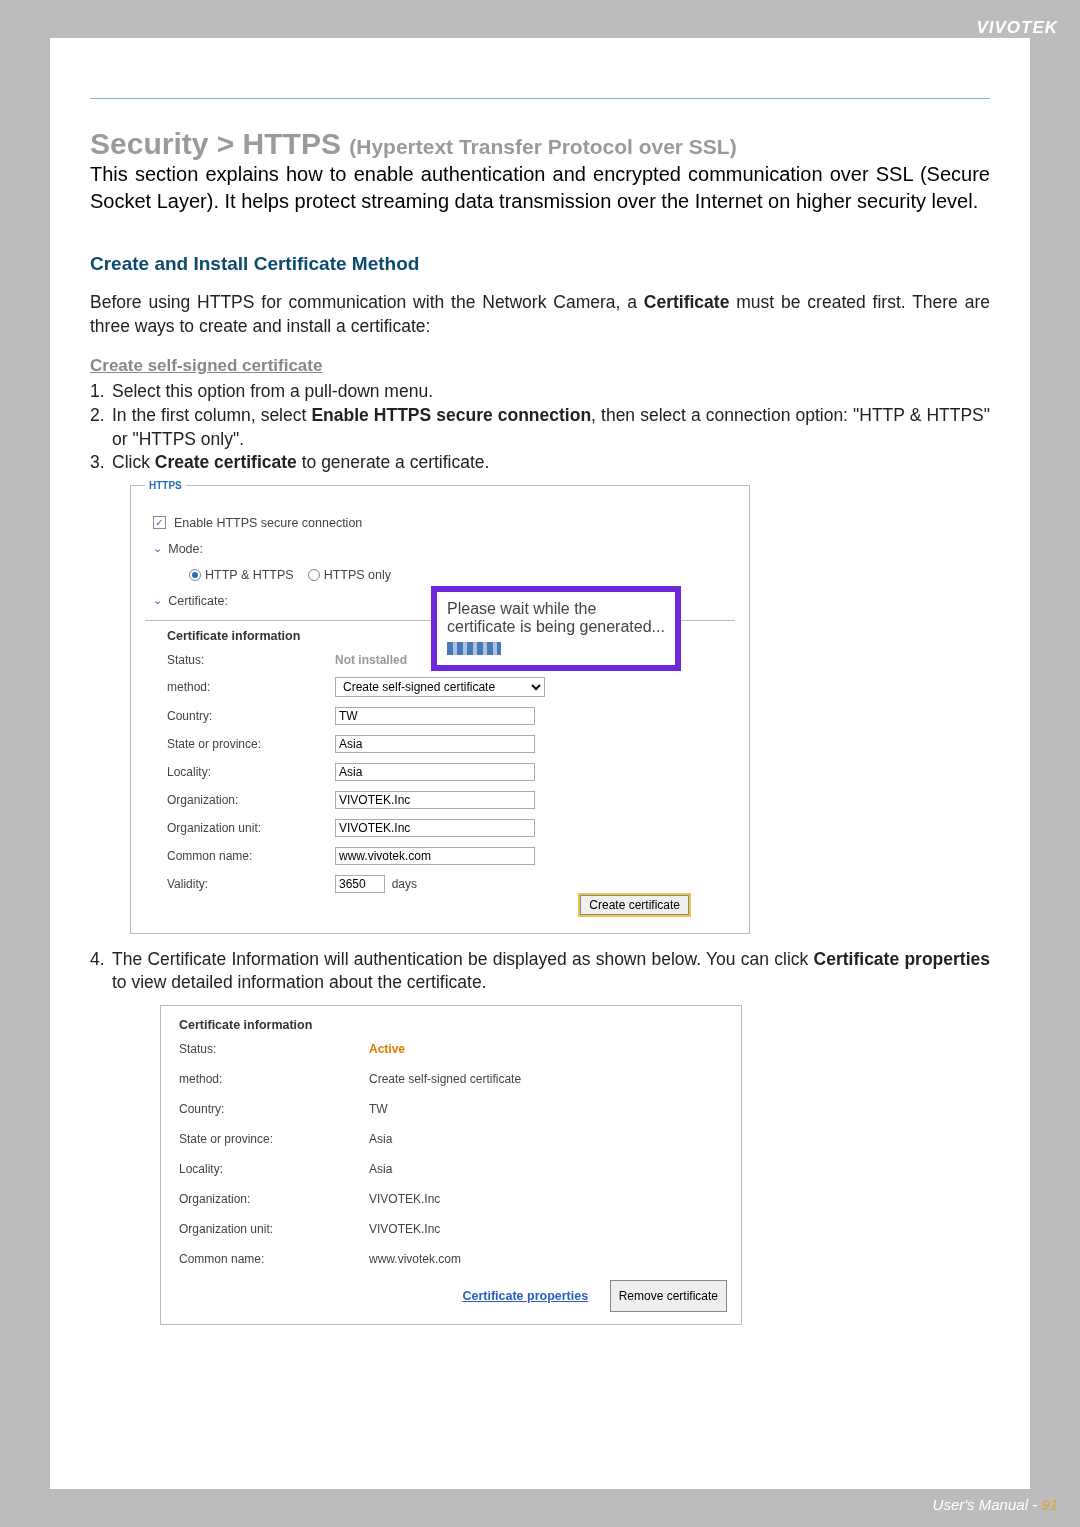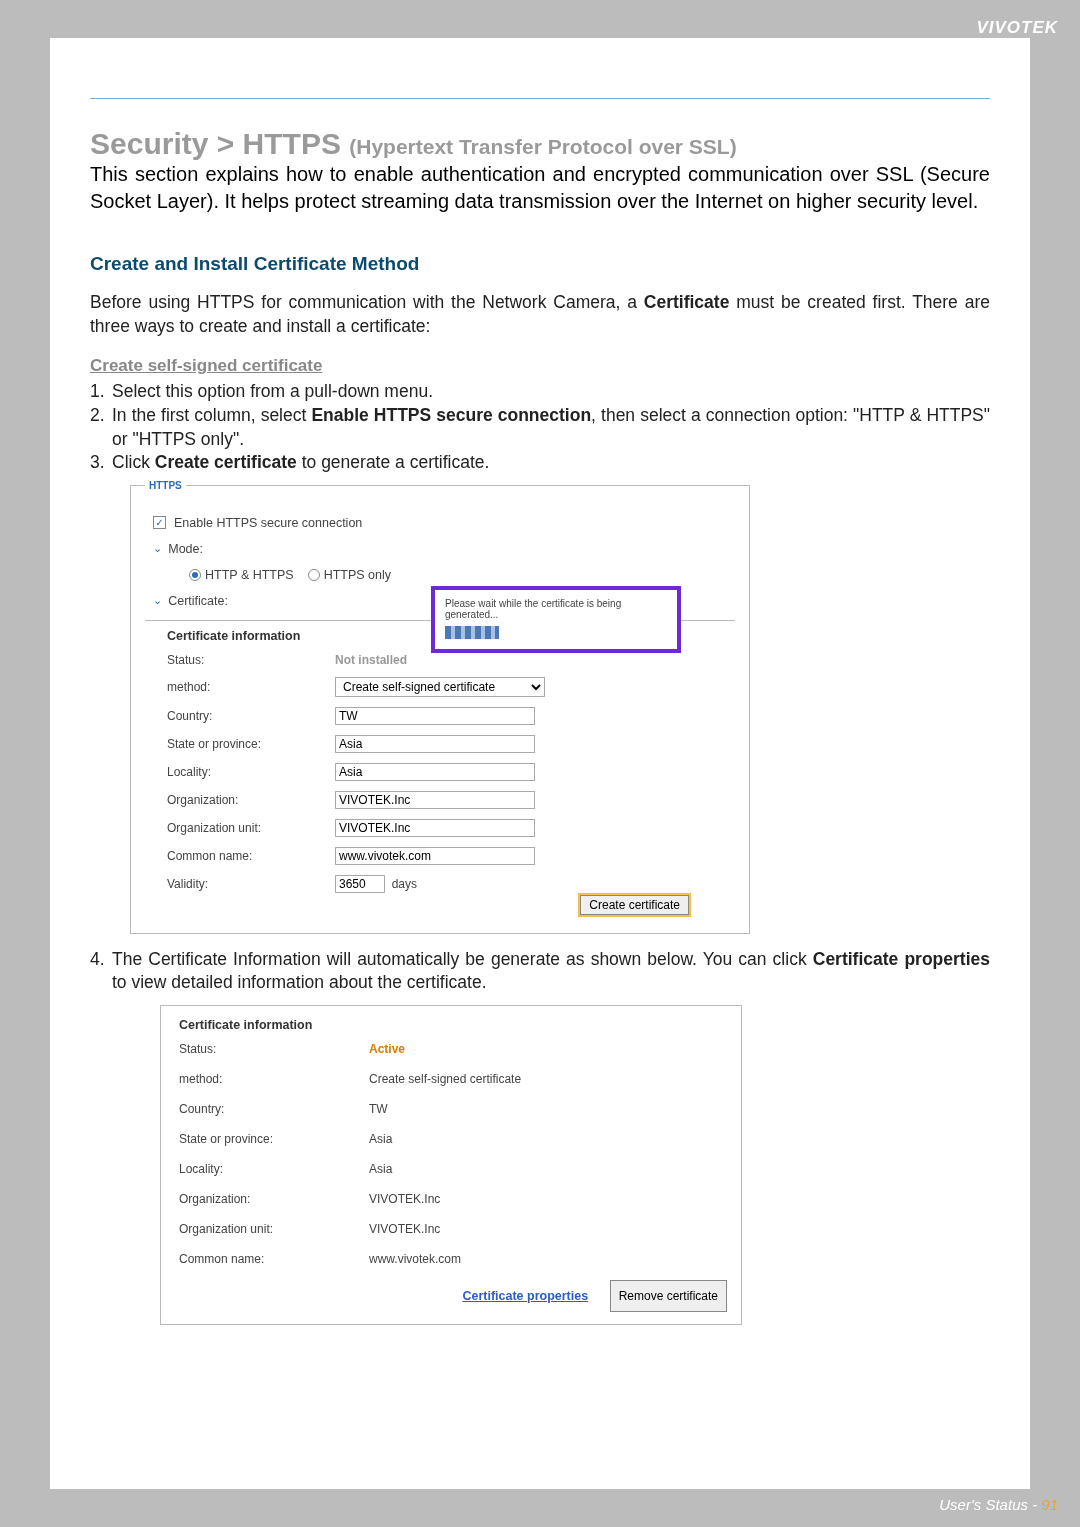--- a/index.html
+++ b/index.html
@@ -136,23 +136,23 @@
   .tbl .grey { color:#999; font-weight:bold; }
   .create-btn-wrap { text-align:right; padding-right: 46px; margin-top:2px; }
   .create-btn {
     font-size:12px; padding:2px 8px; border:1px solid #888; background:#efefef;
     box-shadow: 0 0 0 2px #f5c04a;
   }
   .popup {
     position:absolute;
     left: 300px; top: 100px;
     width: 250px;
-    border:4px solid #6d28d9;
+    border:6px solid #6d28d9;
     background:#fff;
-    font-size:10px;
+    font-size:16px;
     padding: 8px 10px 10px 10px;
   }
   .popup .bar {
     width: 54px; height: 13px;
     background: repeating-linear-gradient(90deg,#4a78b8 0 6px,#a8c1e0 6px 10px);
     margin-top:6px;
   }
 
   
   .shot2 {
@@ -285,21 +285,21 @@
 
     <div class="popup">
       <div>Please wait while the certificate is being generated...</div>
       <div class="bar"></div>
     </div>
   </div>
 
   <div class="steps">
     <div class="row">
         <div class="num">4.</div>
-        <div class="txt"><span>The Certificate Information will automatically be generate as shown below. You can click </span><b>Certificate properties</b><span> to view detailed information about the certificate.</span></div>
+        <div class="txt"><span>The Certificate Information will authentication be displayed as shown below. You can click </span><b>Certificate properties</b><span> to view detailed information about the certificate.</span></div>
       </div>
   </div>
 
   <div class="shot2">
     <div class="hdr">Certificate information</div>
     <div class="tbl2">
       <div>Status:</div>
       <div class="active">Active</div>
 
       <div>method:</div>
@@ -325,14 +325,14 @@
     </div>
     <div class="btnrow">
       <a class="linkbtn">Certificate properties</a>
       <button class="rm-btn">Remove certificate</button>
     </div>
   </div>
 
 </div>
 
 <div class="footer">
-  <span>User's Status - </span><span class="pg">91</span>
+  <span>User's Manual - </span><span class="pg">91</span>
 </div>
 
 </body></html>

